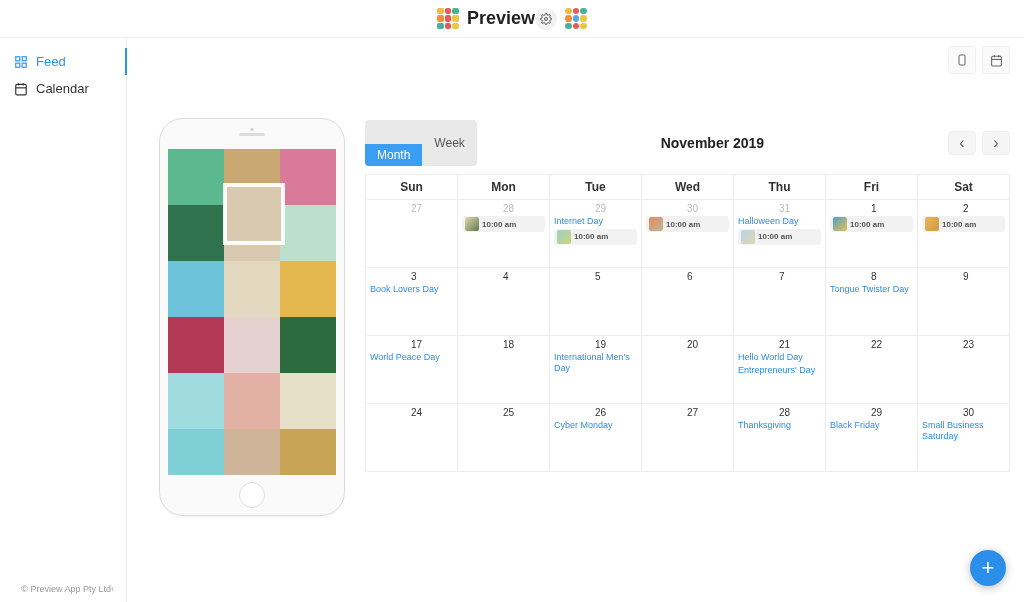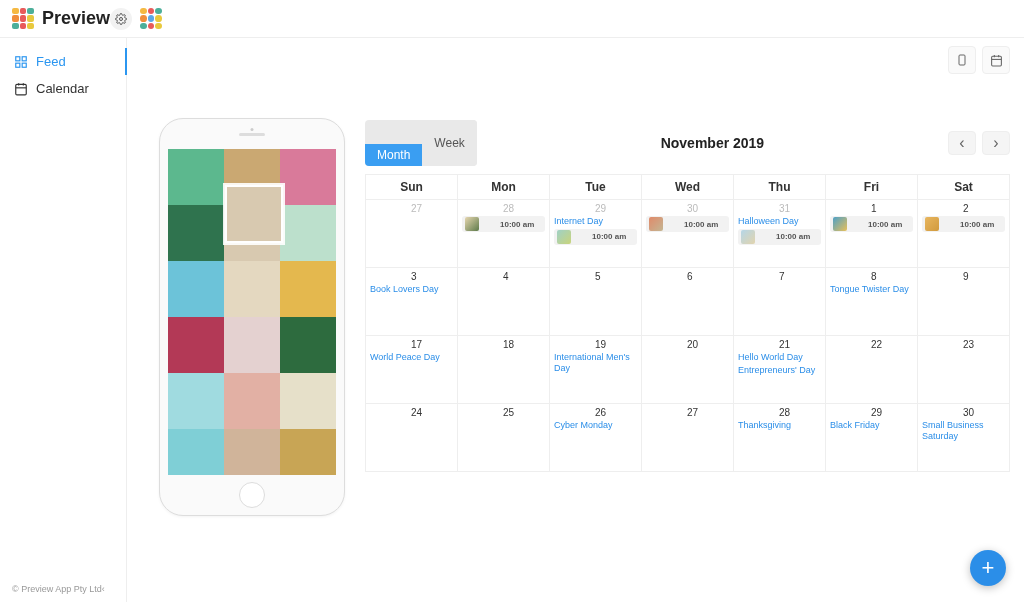--- a/index.html
+++ b/index.html
@@ -1,33 +1,33 @@
 <!DOCTYPE html>
 <html><head>
 <meta charset="utf-8">
 <style>
 * { box-sizing: border-box; margin: 0; padding: 0; }
 body { font-family: -apple-system, BlinkMacSystemFont, "Segoe UI", Helvetica, Arial, sans-serif; background: #fff; color: #333; width: 1024px; height: 602px; overflow: hidden; }
-.topbar { height: 38px; border-bottom: 1px solid #eee; display: flex; align-items: center; justify-content: flex-start; padding: 0 12px; }
+.topbar { height: 38px; border-bottom: 1px solid #eee; display: flex; align-items: center; justify-content: center; padding: 0 12px; }
 .brand { display: flex; align-items: center; gap: 8px; }
 .logo { width: 22px; height: 22px; display: grid; grid-template-columns: repeat(3,1fr); grid-template-rows: repeat(3,1fr); gap: 1px; }
 .logo span { border-radius: 2px; }
 .brand-name { font-size: 18px; font-weight: 600; color: #222; }
 .topbar-right { display:flex; align-items:center; gap:8px; }
 .gear-btn { width: 22px; height: 22px; border-radius: 50%; background:#f2f2f2; display:flex; align-items:center; justify-content:center; cursor:pointer; }
 .avatar-logo { width:22px; height:22px; display:grid; grid-template-columns:repeat(3,1fr); grid-template-rows:repeat(3,1fr); gap:1px; }
 .avatar-logo span{border-radius:50%;}
 .container { display:flex; height: 564px; }
 .sidebar { width: 127px; border-right: 1px solid #eee; display:flex; flex-direction:column; }
 .nav { padding: 10px 0; flex:1; }
 .nav-item { display:flex; align-items:center; gap:8px; padding: 6px 14px; font-size: 13px; color:#333; cursor:pointer; position:relative; }
 .nav-item.active { color:#2b96f0; }
 .nav-item.active::after { content:""; position:absolute; right:-1px; top:0; bottom:0; width:2px; background:#2b96f0; }
 .nav-icon { width:14px; height:14px; display:flex; align-items:center; justify-content:center; }
-.sidebar-footer { padding: 8px 12px; font-size:9px; color:#999; display:flex; justify-content:flex-start; align-items:center; }
+.sidebar-footer { padding: 8px 12px; font-size:9px; color:#999; display:flex; justify-content:flex-end; align-items:center; }
 .main { flex:1; display:flex; position:relative; padding: 10px 14px 0 20px; }
 .phone-wrap { width: 210px; display:flex; justify-content:center; align-items:flex-start; padding-top:70px; }
 .phone { width: 186px; height: 398px; border:1px solid #ddd; border-radius: 24px; background:#fafafa; position:relative; padding:30px 8px 40px 8px; box-shadow:0 1px 3px rgba(0,0,0,0.05);}
 .phone-speaker { position:absolute; top:14px; left:50%; transform:translateX(-50%); width:26px; height:3px; background:#ddd; border-radius:3px;}
 .phone-cam { position:absolute; top:9px; left:50%; transform:translateX(-50%); width:3px; height:3px; background:#ccc; border-radius:50%; }
 .phone-home { position:absolute; bottom:7px; left:50%; transform:translateX(-50%); width:26px; height:26px; border:1px solid #ddd; border-radius:50%; background:#fff;}
 .phone-grid { display:grid; grid-template-columns:repeat(3,1fr); gap:0; height:100%; overflow:hidden; position:relative;}
 .tile { width:100%; aspect-ratio:1/1; }
 .highlight-tile { position:absolute; border:2px solid #fff; box-shadow:0 0 0 2px rgba(255,255,255,0.9); top:36px; left:57px; width:58px; height:58px; z-index:2; background:#d8c9b0;}
 .right-pane { flex:1; padding-left: 8px; }
@@ -39,21 +39,21 @@
 .toggle-btn.active { background:#3a9ef2; color:#fff;margin-top:24px; }
 .cal-title { font-size:14px; font-weight:600; color:#222; flex:1; text-align:center; }
 .nav-arrows { display:flex; gap:6px; }
 .arrow-btn { width:28px; height:24px; border:1px solid #eee; background:#f5f5f5; border-radius:4px; display:flex; align-items:center; justify-content:center; cursor:pointer; color:#666;}
 .cal-table { width:100%; border-collapse:collapse; margin-top:8px; table-layout:fixed;}
 .cal-table th { border:1px solid #eee; padding:5px 0; font-size:12px; font-weight:600; color:#333; background:#fff;}
 .cal-table td { border:1px solid #eee; vertical-align:top; height:68px; padding:3px 4px; font-size:10px; position:relative;}
 .daynum { font-size:10px; color:#333;margin-left:41px; }
 .daynum.muted { color:#bbb; }
 .event-link { color:#2b8ee8; font-size:9px; display:block; margin-top:2px; cursor:pointer; line-height:1.2;}
-.post-entry { display:flex; align-items:center; gap:21px; margin-top:2px; background:#f2f2f2; border-radius:3px; padding:1px 3px; }
+.post-entry { display:flex; align-items:center; gap:3px; margin-top:2px; background:#f2f2f2; border-radius:3px; padding:1px 3px; }
 .post-thumb { width:14px; height:14px; border-radius:2px; }
 .post-time { font-size:8px; color:#555; font-weight:600;}
 .fab { position:fixed; bottom:16px; right:18px; width:36px; height:36px; border-radius:50%; background:#2b8ee8; color:#fff; display:flex; align-items:center; justify-content:center; font-size:22px; cursor:pointer; box-shadow:0 2px 8px rgba(0,0,0,0.25);}
 </style>
 </head>
 <body>
 
 <div class="topbar">
   <div class="brand">
     <div class="logo" id="logo">

